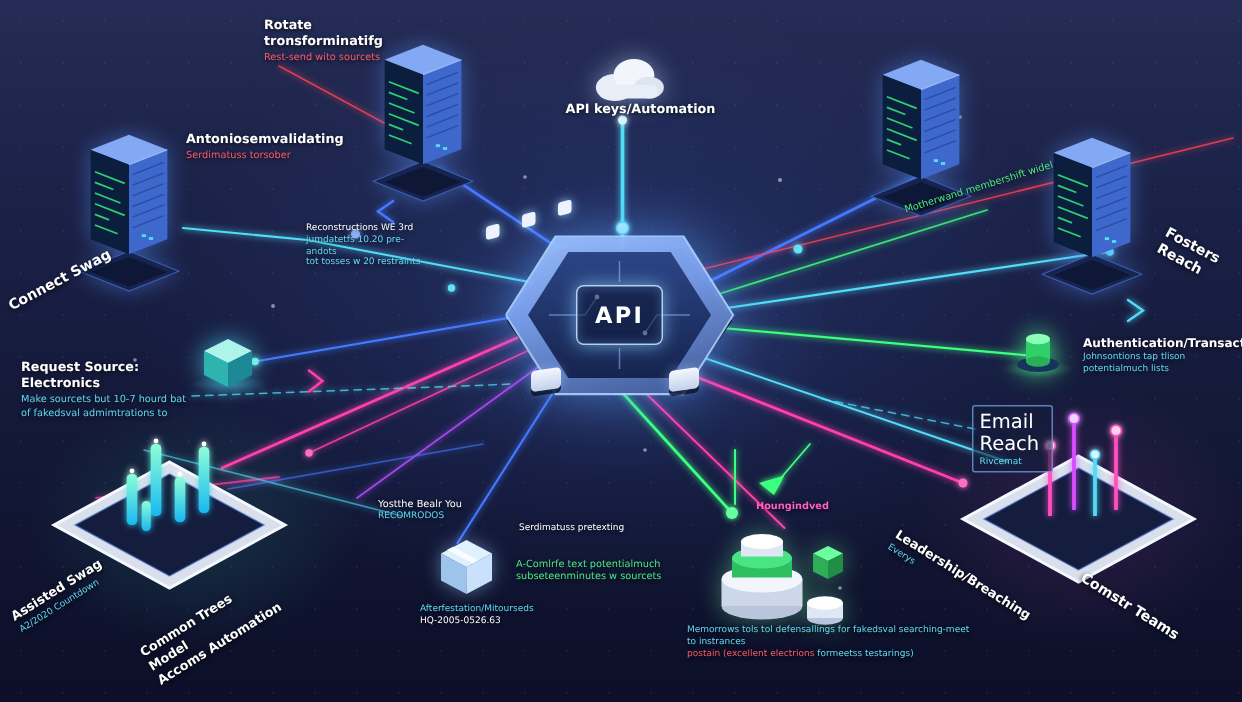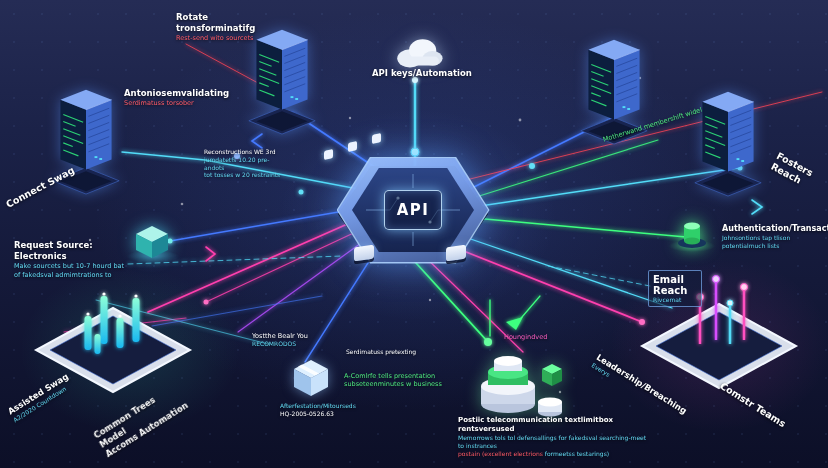--- a/index.html
+++ b/index.html
@@ -64,33 +64,33 @@
 
   
   .lbl { position:absolute; z-index:5; color:#fff; font-size:8px; line-height:1.3;
     text-shadow:0 1px 3px rgba(0,0,0,.75); }
   .lbl span { display:block; }
   .t  { font-weight:bold; font-size:8.5px; }
   .t9 { font-weight:bold; font-size:9.5px; }
   .s  { font-size:6.5px; }
   .s6 { font-size:6px; }
   .c-cyan { color:#62d8f0; } .c-red { color:#ff5a66; }
-  .c-green{ color:#4ee87d; } .c-pink{ color:#ff5ec2; }
+  .c-green{ color:#4ee87d; } .c-pink{ color:#ff5ec2;font-weight:bold; }
   .inlinespan span { display:inline; }
 
   .rot-l28 { transform:rotate(-28deg); transform-origin:left top; }
   .rot-l32 { transform:rotate(-32deg); transform-origin:left top; }
   .rot-r28 { transform:rotate(28deg);  transform-origin:left top; }
   .rot-r32 { transform:rotate(32deg);  transform-origin:left top; }
   .rot-l17 { transform:rotate(-17deg); transform-origin:left top; }
 
   .badge { position:absolute; z-index:5; width:54px; padding:3px 4px;
     border:1px solid rgba(130,185,255,.65); border-radius:2px;
     background:rgba(18,28,58,.6); }
-  .badge .b1 { display:block; color:#fff; font-weight:bold; font-size:10px; }
+  .badge .b1 { display:block; color:#fff; font-weight:normal; font-size:13px; }
   .badge .b2 { display:block; color:#62d8f0; font-size:6px; }
 </style>
 </head>
 <body>
 
 <div class="canvas">
 
   <div class="glow-spot gs-center"></div>
   <div class="glow-spot gs-left"></div>
   <div class="glow-spot gs-right"></div>
@@ -343,21 +343,21 @@
     <span class="s c-cyan">Make sourcets but 10-7 hourd bat</span>
     <span class="s c-cyan">of fakedsval admimtrations to</span>
   </div>
 
   <div class="lbl" style="left:204px;top:148px;width:85px">
     <span class="s6">Reconstructions WE 3rd</span>
     <span class="s6 c-cyan">jumdatetfs 10.20 pre-andots</span>
     <span class="s6 c-cyan">tot tosses w 20 restraints</span>
   </div>
 
-  <div class="lbl" style="left:372px;top:68px;width:110px;text-align:left">
+  <div class="lbl" style="left:372px;top:68px;width:110px;text-align:center">
     <span class="t">API keys/Automation</span>
   </div>
 
 
   <div class="lbl rot-l17" style="left:602px;top:136px;width:120px">
     <span class="s c-green">Motherwand membershift widel</span>
   </div>
 
   <div class="lbl rot-r28" style="left:780px;top:150px;width:58px">
     <span class="t9">Fosters Reach</span>
@@ -392,36 +392,35 @@
   <div class="lbl" style="left:280px;top:402px;width:95px">
     <span class="s6 c-cyan">Afterfestation/Mitourseds</span>
     <span class="s6">HQ-2005-0526.63</span>
   </div>
 
   <div class="lbl" style="left:346px;top:348px;width:90px">
     <span class="s6">Serdimatuss pretexting</span>
   </div>
 
   <div class="lbl" style="left:344px;top:372px;width:115px">
-    <span class="s c-green">A-Comlrfe tells presentation</span>
-    <span class="s c-green">subseteenminutes w business</span>
+    <span class="s c-green">A-Comlrfe text potentialmuch</span>
+    <span class="s c-green">subseteenminutes w sourcets</span>
   </div>
 
   <div class="lbl" style="left:504px;top:333px">
     <span class="s c-pink">Houngindved</span>
   </div>
 
   <div class="lbl rot-r32" style="left:600px;top:352px;width:95px">
     <span class="t">Leadership/Breaching</span>
     <span class="s6 c-cyan">Everys</span>
   </div>
 
   <div class="lbl rot-r32" style="left:724px;top:380px;width:80px">
     <span class="t9">Comstr Teams</span>
   </div>
 
   <div class="lbl" style="left:458px;top:416px;width:195px">
-    <span style="font-weight:bold;font-size:7px">Postiic telecommunication textlimitbox rentsversused</span>
     <span class="s6 c-cyan">Memorrows tols tol defensallings for fakedsval searching-meet to instrances</span>
     <span class="s6 inlinespan"><span class="c-red">postain (excellent electrions </span><span class="c-cyan">formeetss testarings)</span></span>
   </div>
 
 </div>
 
 </body></html>

